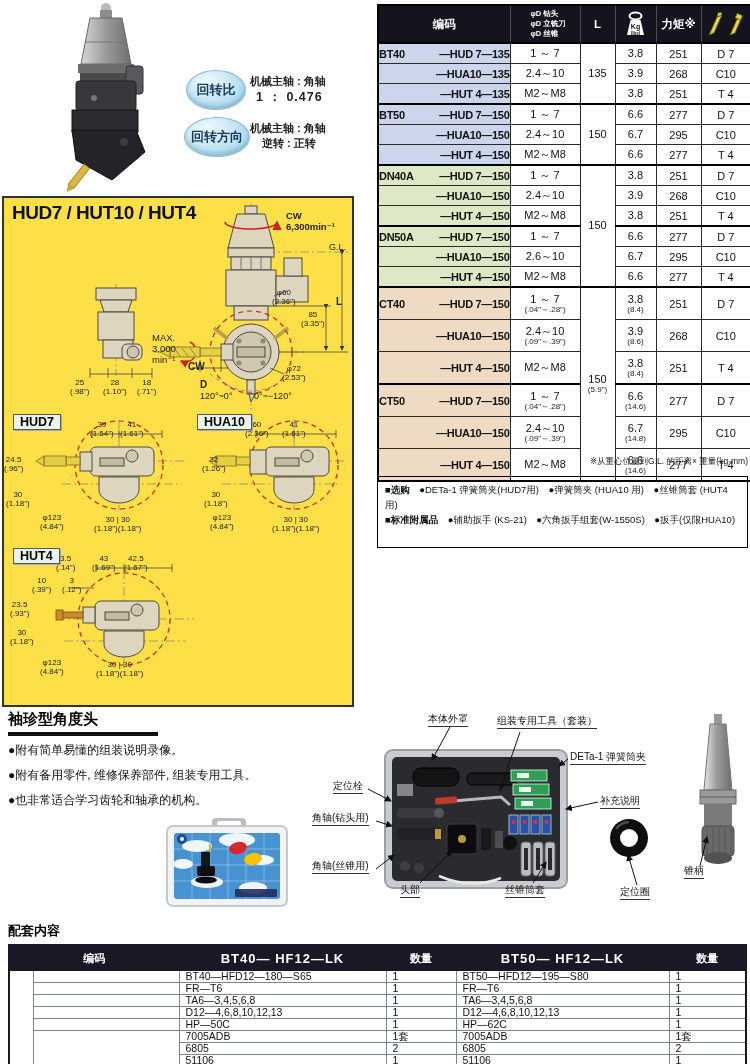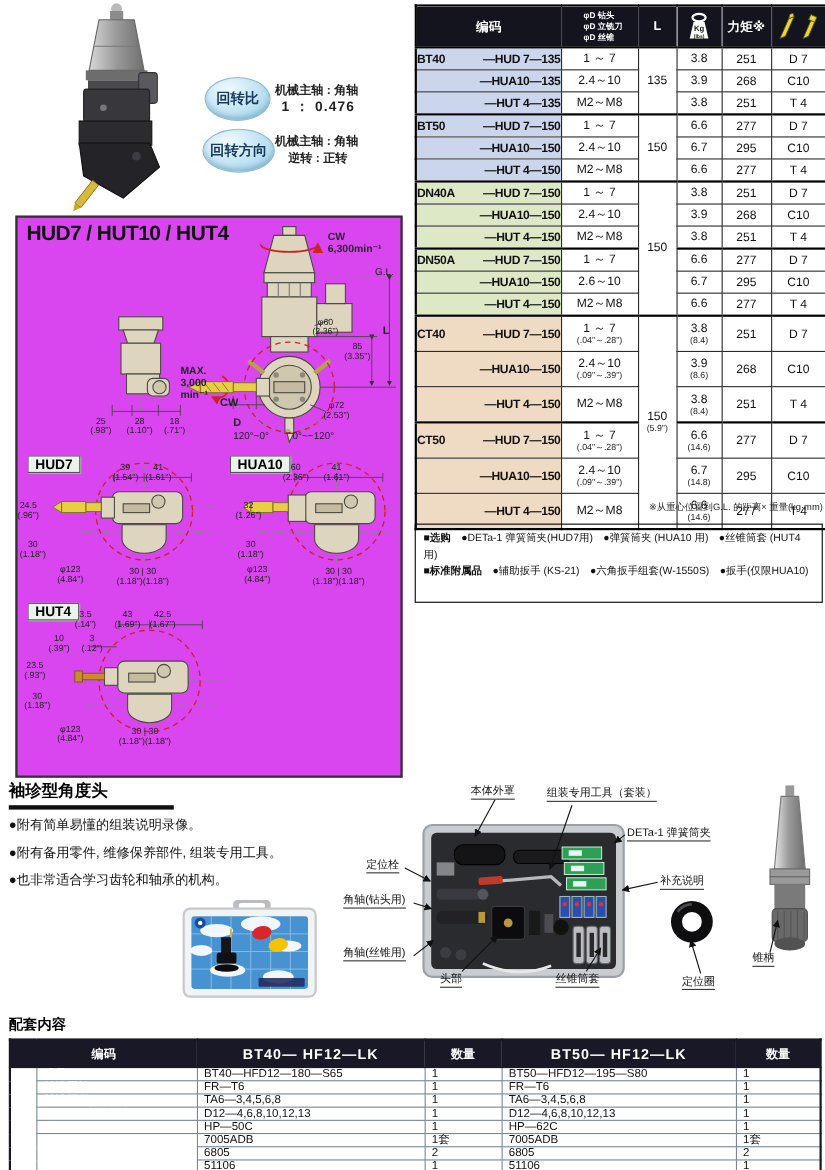--- a/index.html
+++ b/index.html
@@ -7,25 +7,25 @@
         font-family:"Liberation Sans","DejaVu Sans",sans-serif;color:#111;}
   .abs{position:absolute;}
   
   .badge{position:absolute;border-radius:50%;display:flex;align-items:center;justify-content:center;
          font-weight:700;font-size:13px;color:#173a5e;border:1px solid #8fb9d2;
          background:radial-gradient(ellipse at 35% 28%,#f0fafe 0%,#bfe2f2 55%,#93cbe6 100%);
          box-shadow:inset 0 -3px 4px rgba(40,90,130,.25);}
   .hline{position:absolute;font-size:11px;font-weight:700;color:#222;white-space:pre;}
   .hline.big{font-size:12.5px;letter-spacing:1px;}
   
-  .panel{position:absolute;left:14px;top:196px;width:348px;height:507px;border:2px solid #333;background:#d946ef;}
+  .panel{position:absolute;left:2px;top:196px;width:348px;height:507px;border:2px solid #333;background:#fde047;}
   .ptitle{position:absolute;left:8px;top:4px;font-size:19px;font-weight:700;letter-spacing:-.5px;color:#111;}
   .dim{position:absolute;font-size:8px;line-height:1.15;text-align:center;white-space:pre-line;color:#222;}
   .dim.b{font-size:10px;font-weight:700;}
-  .dim.l{text-align:left;font-weight:bold;}
+  .dim.l{text-align:left;}
   .dlabel{position:absolute;background:#e9f3ec;border:1.5px solid #555;font-weight:700;font-size:12.5px;
           padding:0 6px;box-shadow:1px 1px 0 #aaa;color:#000;}
   
   table.spec{position:absolute;left:377px;top:4px;width:373px;border-collapse:collapse;table-layout:fixed;
              border:2px solid #000;}
   table.spec th,table.spec td{border:1px solid #2a2a2a;padding:0;text-align:center;vertical-align:middle;overflow:hidden;}
   table.spec thead th{background:#14141f;color:#fff;height:36px;font-size:11.5px;border:1px solid #4a4a58;border-bottom:2px solid #000;}
   table.spec thead .c-dia div{font-size:7.5px;line-height:1.3;text-align:left;padding-left:20px;}
   table.spec td{font-size:11px;height:19px;background:#fff;}
   tr.tall td{height:31px;}

